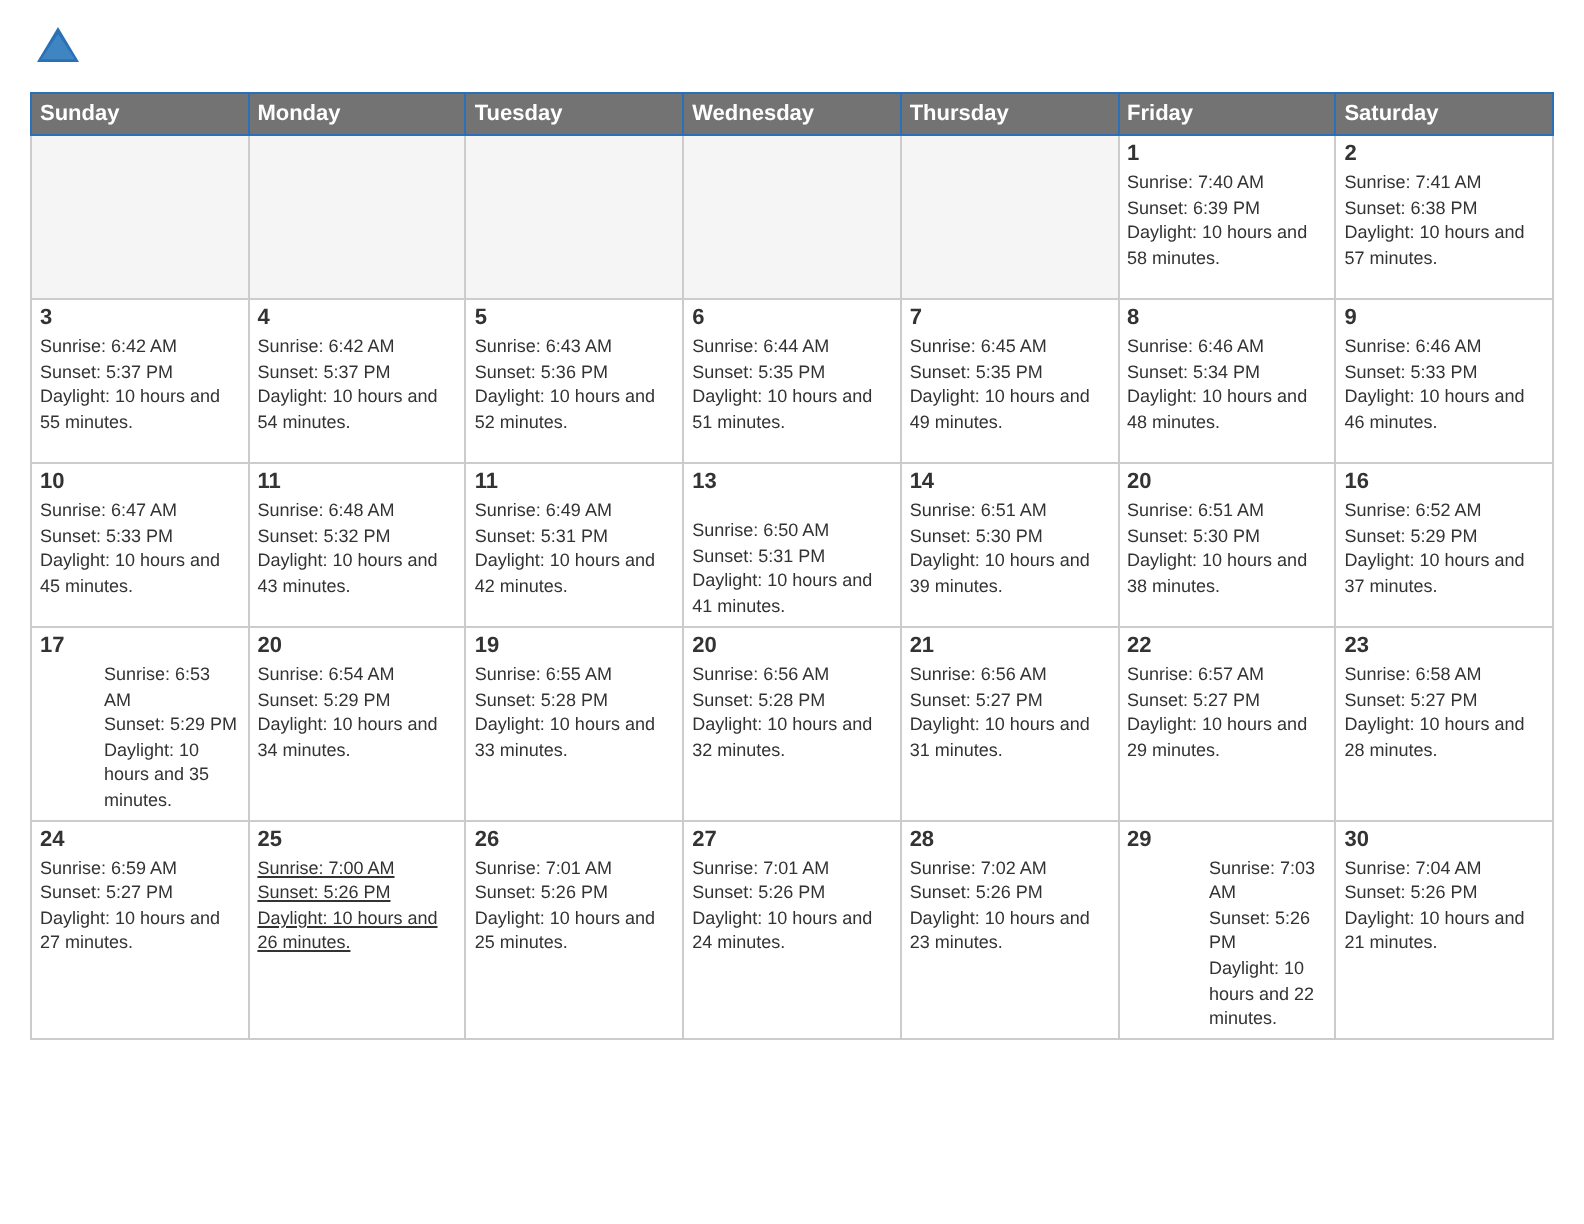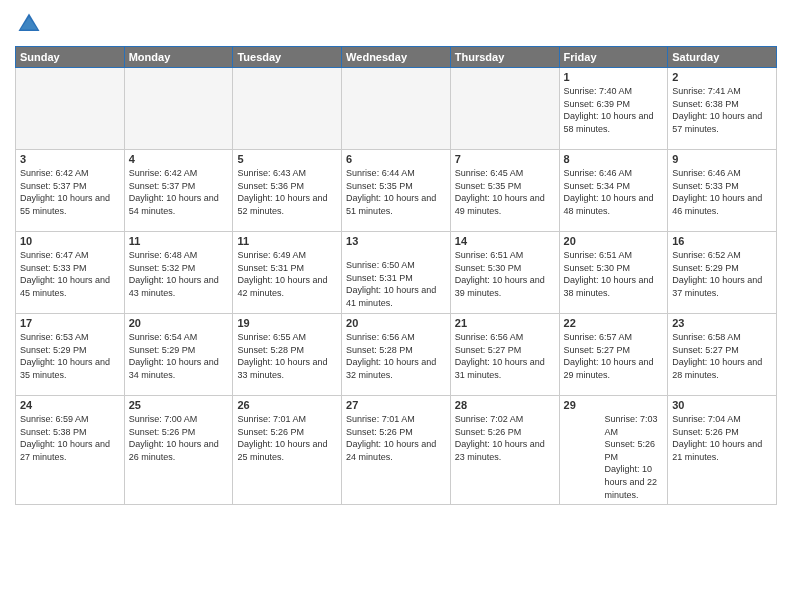--- a/index.html
+++ b/index.html
@@ -230,21 +230,21 @@
           <td>
             <span class="day-num">16</span>
             <div class="day-info" style="white-space: pre-line;">Sunrise: 6:52 AM
 Sunset: 5:29 PM
 Daylight: 10 hours and 37 minutes.</div>
           </td>
         </tr>
         <tr>
           <td>
             <span class="day-num">17</span>
-            <div class="day-info" style="white-space: pre-line;">Sunrise: 6:53 AM
+            <div class="day-info" style="white-space: pre-line; margin-left: 32px;">Sunrise: 6:53 AM
 Sunset: 5:29 PM
 Daylight: 10 hours and 35 minutes.</div>
           </td>
           <td>
             <span class="day-num">20</span>
             <div class="day-info" style="white-space: pre-line;">Sunrise: 6:54 AM
 Sunset: 5:29 PM
 Daylight: 10 hours and 34 minutes.</div>
           </td>
           <td>
@@ -275,26 +275,26 @@
             <span class="day-num">23</span>
             <div class="day-info" style="white-space: pre-line;">Sunrise: 6:58 AM
 Sunset: 5:27 PM
 Daylight: 10 hours and 28 minutes.</div>
           </td>
         </tr>
         <tr>
           <td>
             <span class="day-num">24</span>
             <div class="day-info" style="white-space: pre-line;">Sunrise: 6:59 AM
-Sunset: 5:38 PM
+Sunset: 5:27 PM
 Daylight: 10 hours and 27 minutes.</div>
           </td>
           <td>
             <span class="day-num">25</span>
-            <div class="day-info" style="white-space: pre-line;">Sunrise: 7:00 AM
+            <div class="day-info" style="white-space: pre-line; text-decoration: underline;">Sunrise: 7:00 AM
 Sunset: 5:26 PM
 Daylight: 10 hours and 26 minutes.</div>
           </td>
           <td>
             <span class="day-num">26</span>
             <div class="day-info" style="white-space: pre-line;">Sunrise: 7:01 AM
 Sunset: 5:26 PM
 Daylight: 10 hours and 25 minutes.</div>
           </td>
           <td>

